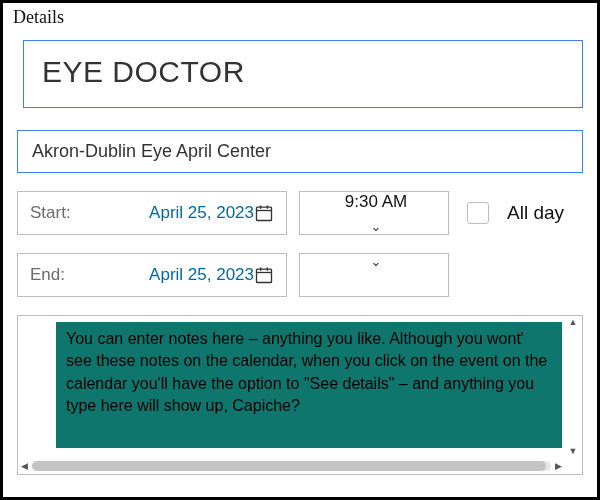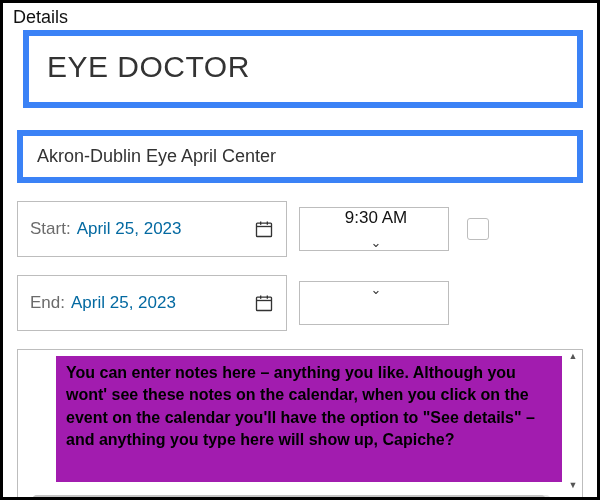--- a/index.html
+++ b/index.html
@@ -8,26 +8,27 @@
       height: 500px;
       font-family: "Segoe UI", Arial, sans-serif;
       background: #fff;
       border: 3px solid #000;
       padding: 4px 14px 14px 14px;
       position: relative;
     }
     .section-label {
       font-size: 18px;
       color: #111;
-      margin-bottom: 2px;
+      margin-bottom: 12px;
       margin-left: -4px;
+      font-family: Liberation Serif, serif;
     }
     .field {
       width: 100%;
-      border: 6px solid #3b82f6;
+      border: 1px solid #3b82f6;
       background: #fff;
       padding: 10px 14px;
       font-size: 18px;
       color: #333;
       margin-bottom: 18px;
     }
     .title-field {
       font-size: 30px;
       font-weight: 300;
       letter-spacing: 0.5px;
@@ -40,24 +41,25 @@
     .row {
       display: flex;
       align-items: center;
       gap: 12px;
       margin-bottom: 18px;
     }
     .date-box {
       display: flex;
       align-items: center;
       border: 1px solid #bdbdbd;
-      height: 56px;
+      height: 44px;
       padding: 0 12px;
       width: 270px;
       justify-content: space-between;
+      text-align: right;
     }
     .date-label {
       color: #6b6b6b;
       font-size: 17px;
       margin-right: 6px;
     }
     .date-value {
       color: #0369a1;
       font-size: 17px;
       flex: 1;
@@ -104,28 +106,27 @@
     }
     .notes-inner {
       position: absolute;
       left: 12px;
       right: 18px;
       top: 6px;
       bottom: 18px;
       overflow: hidden;
     }
     .highlight {
-      background: #a21caf;
+      background: #0f766e;
       padding: 6px 10px 30px 10px;
       font-size: 16px;
       line-height: 1.4;
       color: #000;
       margin-left: 26px;
       margin-right: 2px;
-      font-weight: bold;
     }
     .v-scroll {
       position: absolute;
       right: 1px;
       top: 1px;
       bottom: 18px;
       width: 16px;
       display: flex;
       flex-direction: column;
       justify-content: space-between;
@@ -176,20 +177,21 @@
       <line x1="3" y1="9" x2="21" y2="9"></line>
       <line x1="8" y1="3" x2="8" y2="7"></line>
       <line x1="16" y1="3" x2="16" y2="7"></line>
     </svg>
   </div>
   <div class="time-box">
     <span>9:30 AM</span>
     <span class="chev">⌄</span>
   </div>
   <div class="checkbox"></div>
+  <span class="allday-label">All day</span>
 </div>
 
 <div class="row">
   <div class="date-box">
     <span class="date-label">End:</span>
     <span class="date-value">April 25, 2023</span>
     <svg class="cal-icon" viewBox="0 0 24 24" fill="none" stroke="#333" stroke-width="1.6">
       <rect x="3" y="5" width="18" height="16" rx="1"></rect>
       <line x1="3" y1="9" x2="21" y2="9"></line>
       <line x1="8" y1="3" x2="8" y2="7"></line>

